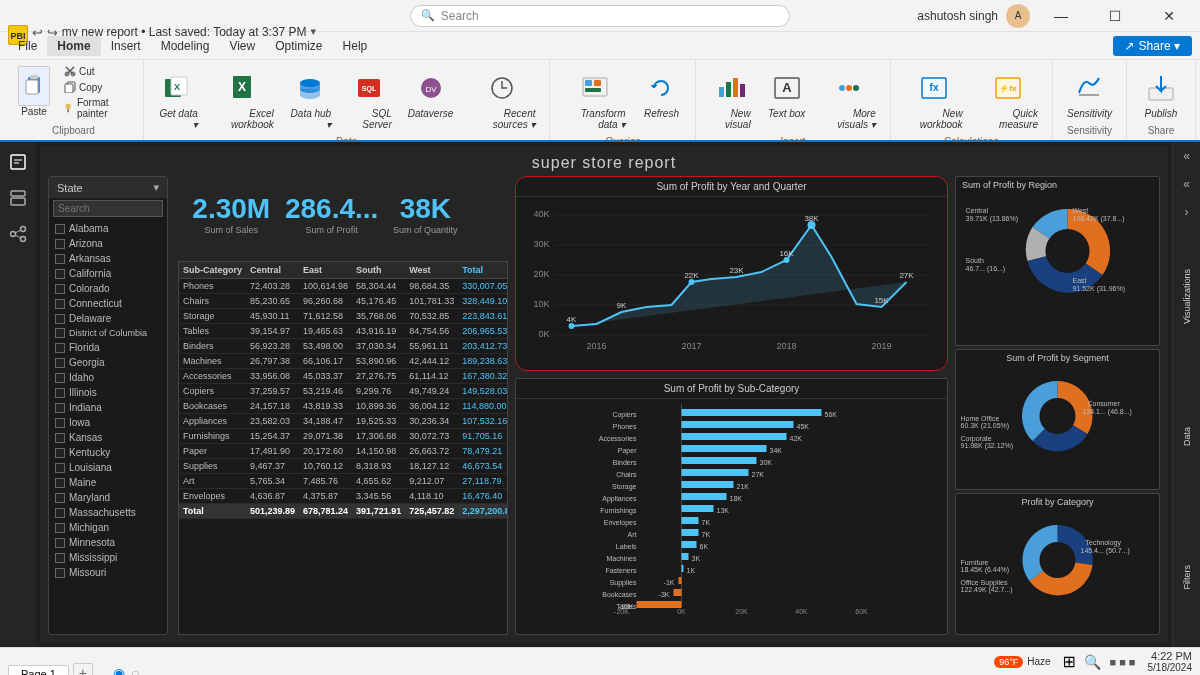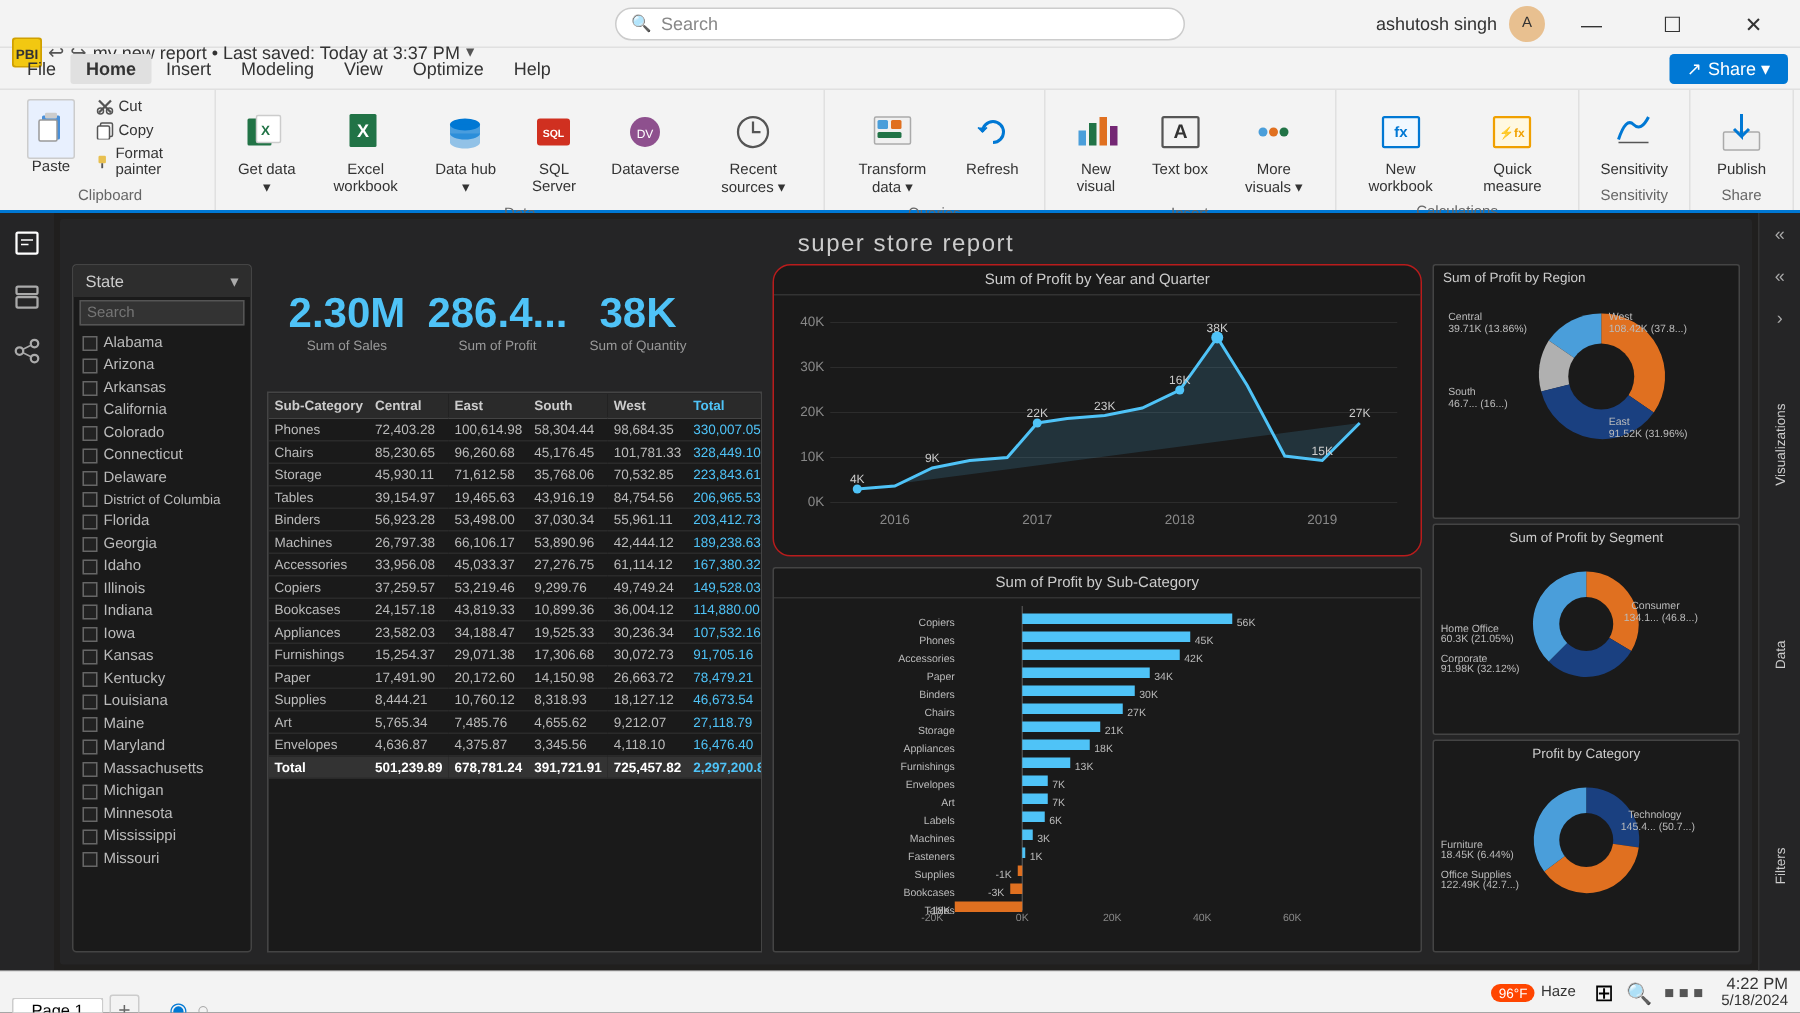--- a/index.html
+++ b/index.html
@@ -3,21 +3,21 @@
   <meta charset="utf-8">
   <style>
     * { margin: 0; padding: 0; box-sizing: border-box; }
     body { width: 1200px; height: 675px; overflow: hidden; font-family: 'Segoe UI', Arial, sans-serif; font-size: 11px; background: #f3f3f3; }
 
     
     .title-bar {
       height: 32px; background: #f3f3f3; display: flex; align-items: center; padding: 0 8px;
       border-bottom: 1px solid #e0e0e0;
     }
-    .title-bar-left { display: flex; align-items: center; gap: 4px; flex: 1; margin-top: 38px; }
+    .title-bar-left { display: flex; align-items: flex-start; gap: 4px; flex: 1; margin-top: 38px; }
     .title-bar-icon { width: 20px; height: 20px; background: #d0a000; border-radius: 2px; display: flex; align-items: center; justify-content: center; color: white; font-weight: bold; font-size: 10px; }
     .title-bar-center { flex: 1; display: flex; justify-content: center; }
     .search-box { width: 380px; height: 22px; background: white; border: 1px solid #ccc; border-radius: 11px; display: flex; align-items: center; padding: 0 10px; gap: 6px; }
     .title-bar-right { flex: 1; display: flex; justify-content: flex-end; align-items: center; gap: 8px; }
     .user-avatar { width: 24px; height: 24px; background: #e8c090; border-radius: 50%; }
     .win-btn { width: 46px; height: 32px; display: flex; align-items: center; justify-content: center; font-size: 14px; color: #333; cursor: pointer; }
 
     
     .menu-bar {
       height: 28px; background: #f3f3f3; display: flex; align-items: center; padding: 0 8px;
@@ -29,21 +29,21 @@
 
     
     .ribbon {
       height: 82px; background: #f3f3f3; border-bottom: 2px solid #0078d4; display: flex; align-items: stretch; padding: 0 4px;
     }
     .ribbon-group { display: flex; flex-direction: column; align-items: center; padding: 4px 8px; border-right: 1px solid #e0e0e0; }
     .ribbon-group-items { display: flex; align-items: flex-start; gap: 4px; flex: 1; }
     .ribbon-group-label { font-size: 10px; color: #666; margin-top: 2px; }
     .ribbon-btn-large { display: flex; flex-direction: column; align-items: center; padding: 4px 6px; cursor: pointer; border-radius: 2px; }
     .ribbon-btn-large-icon { width: 40px; height: 40px; display: flex; align-items: center; justify-content: center; }
-    .ribbon-btn-large-label { font-size: 10px; color: #333; text-align: center; }
+    .ribbon-btn-large-label { font-size: 10px; color: #333; text-align: right; font-style: italic; }
 
     
     .main-area { display: flex; height: calc(675px - 32px - 28px - 82px - 28px); }
 
     
     .left-nav { width: 36px; background: #252526; display: flex; flex-direction: column; align-items: center; padding: 8px 0; gap: 12px; }
     .nav-icon { width: 24px; height: 24px; display: flex; align-items: center; justify-content: center; color: #aaa; cursor: pointer; }
     .nav-icon.active { color: white; }
 
     
@@ -594,21 +594,21 @@
               <tr>
                 <td>Paper</td>
                 <td>17,491.90</td>
                 <td>20,172.60</td>
                 <td>14,150.98</td>
                 <td>26,663.72</td>
                 <td style="color: rgb(79, 195, 247);">78,479.21</td>
               </tr>
               <tr>
                 <td>Supplies</td>
-                <td>8,444.21</td>
+                <td>9,467.37</td>
                 <td>10,760.12</td>
                 <td>8,318.93</td>
                 <td>18,127.12</td>
                 <td style="color: rgb(79, 195, 247);">46,673.54</td>
               </tr>
               <tr>
                 <td>Art</td>
                 <td>5,765.34</td>
                 <td>7,485.76</td>
                 <td>4,655.62</td>

